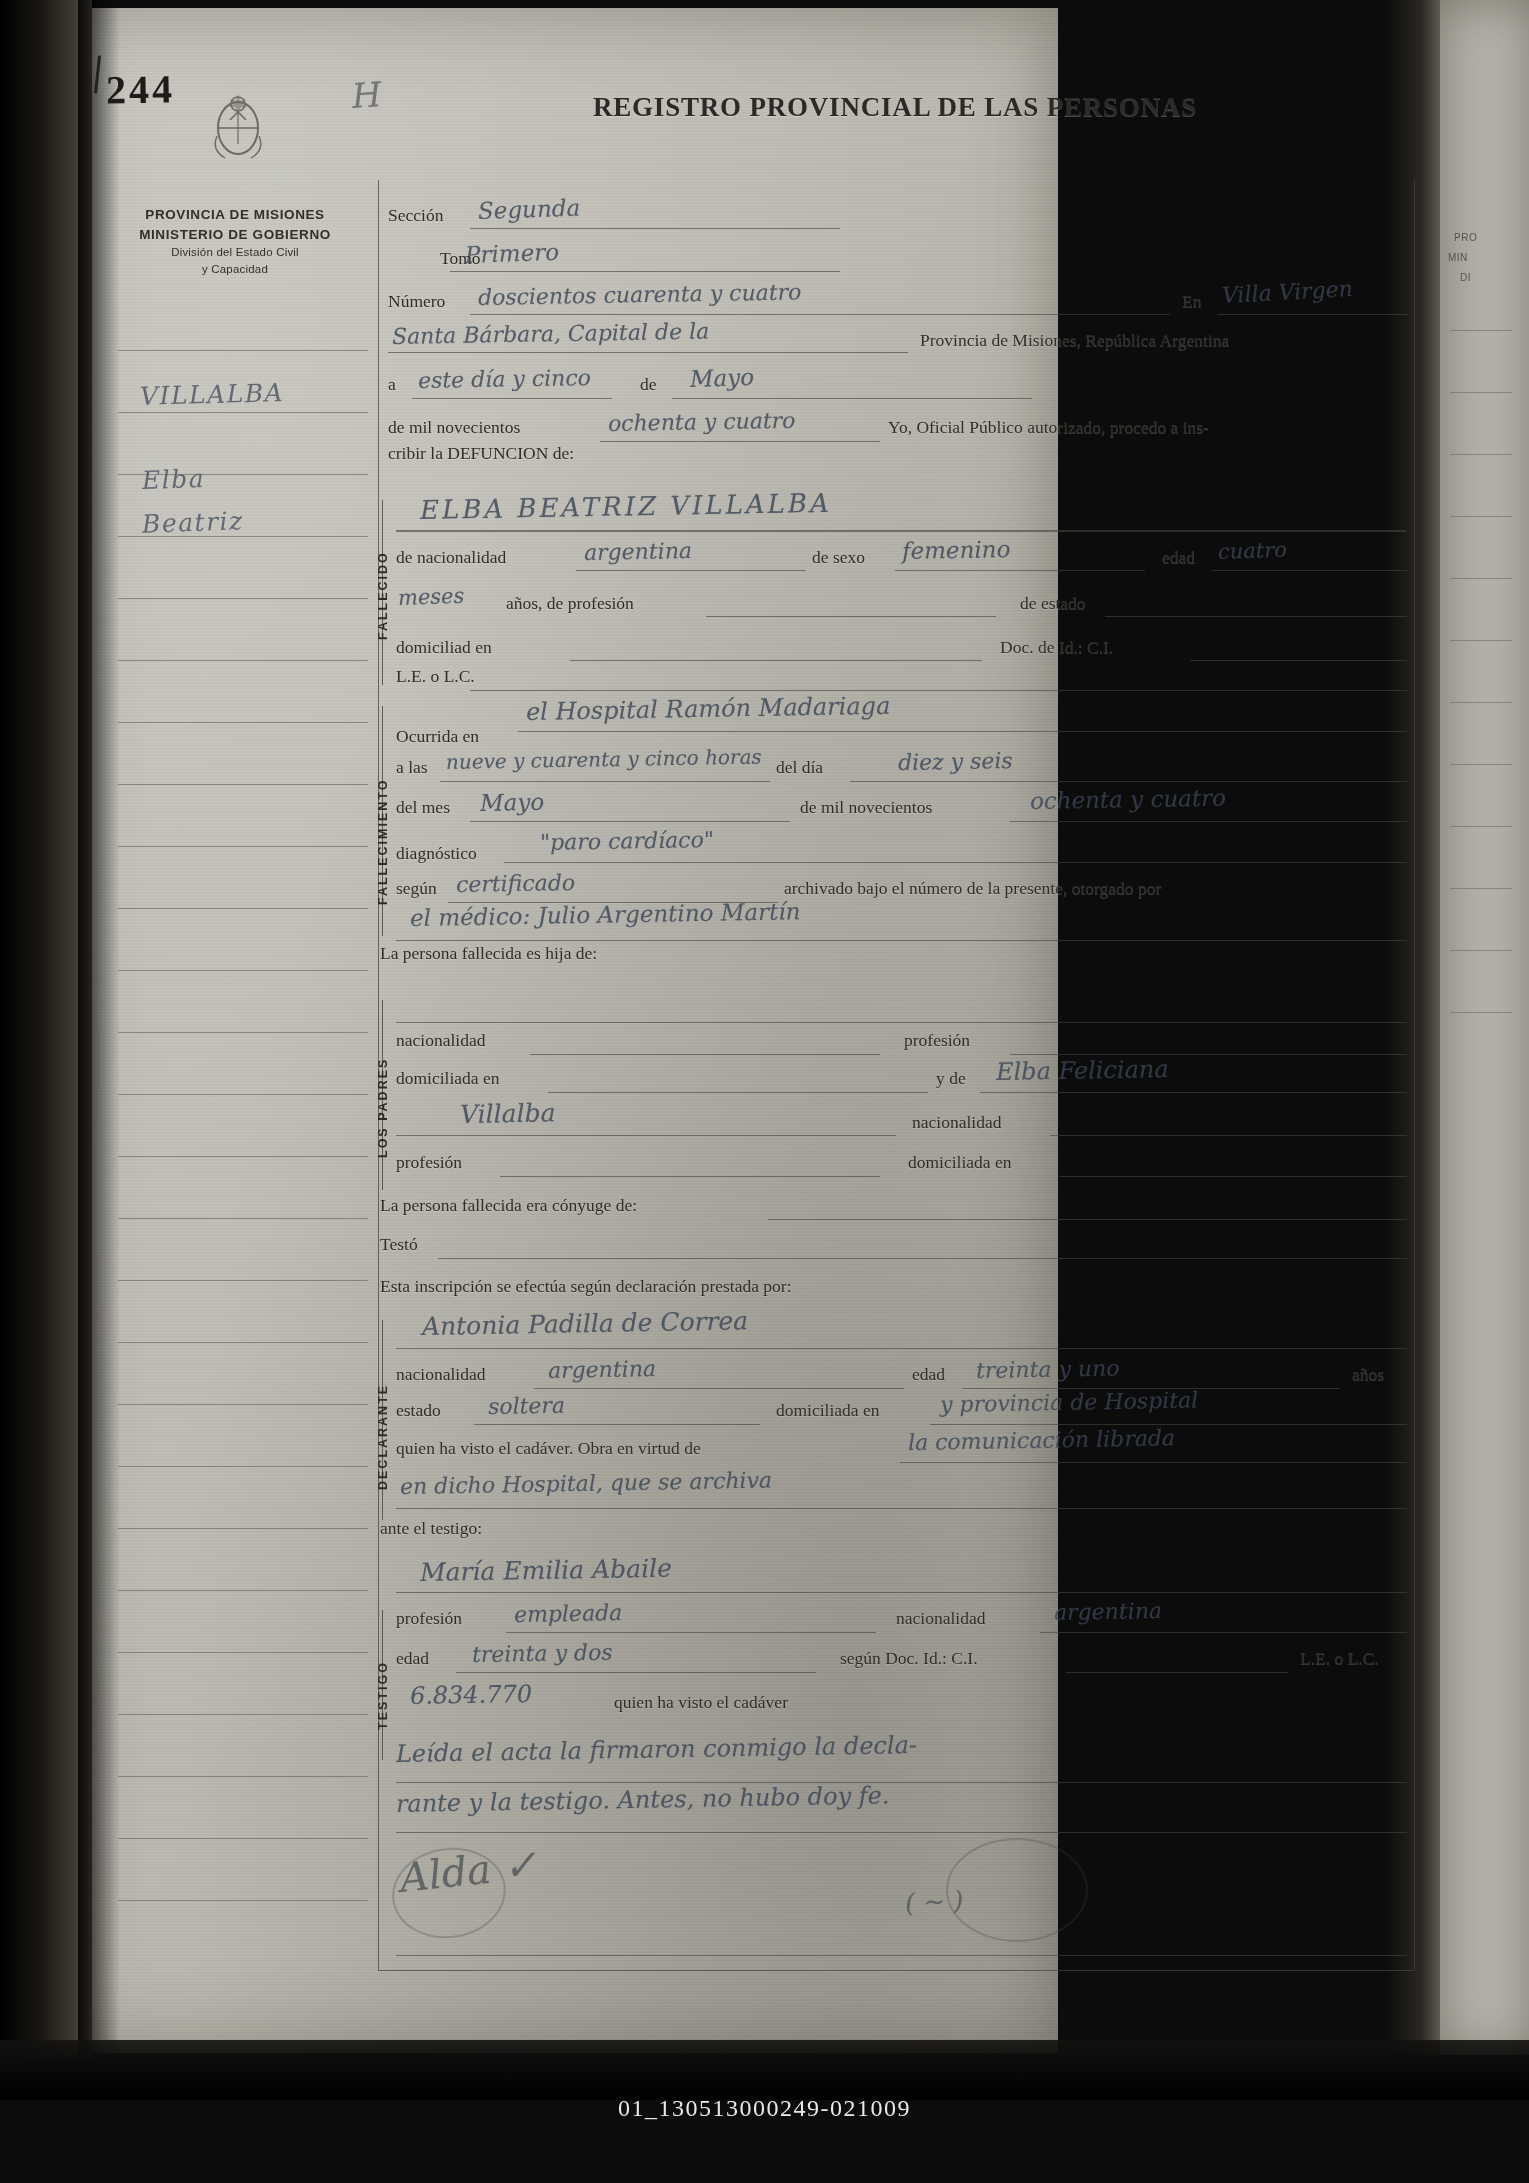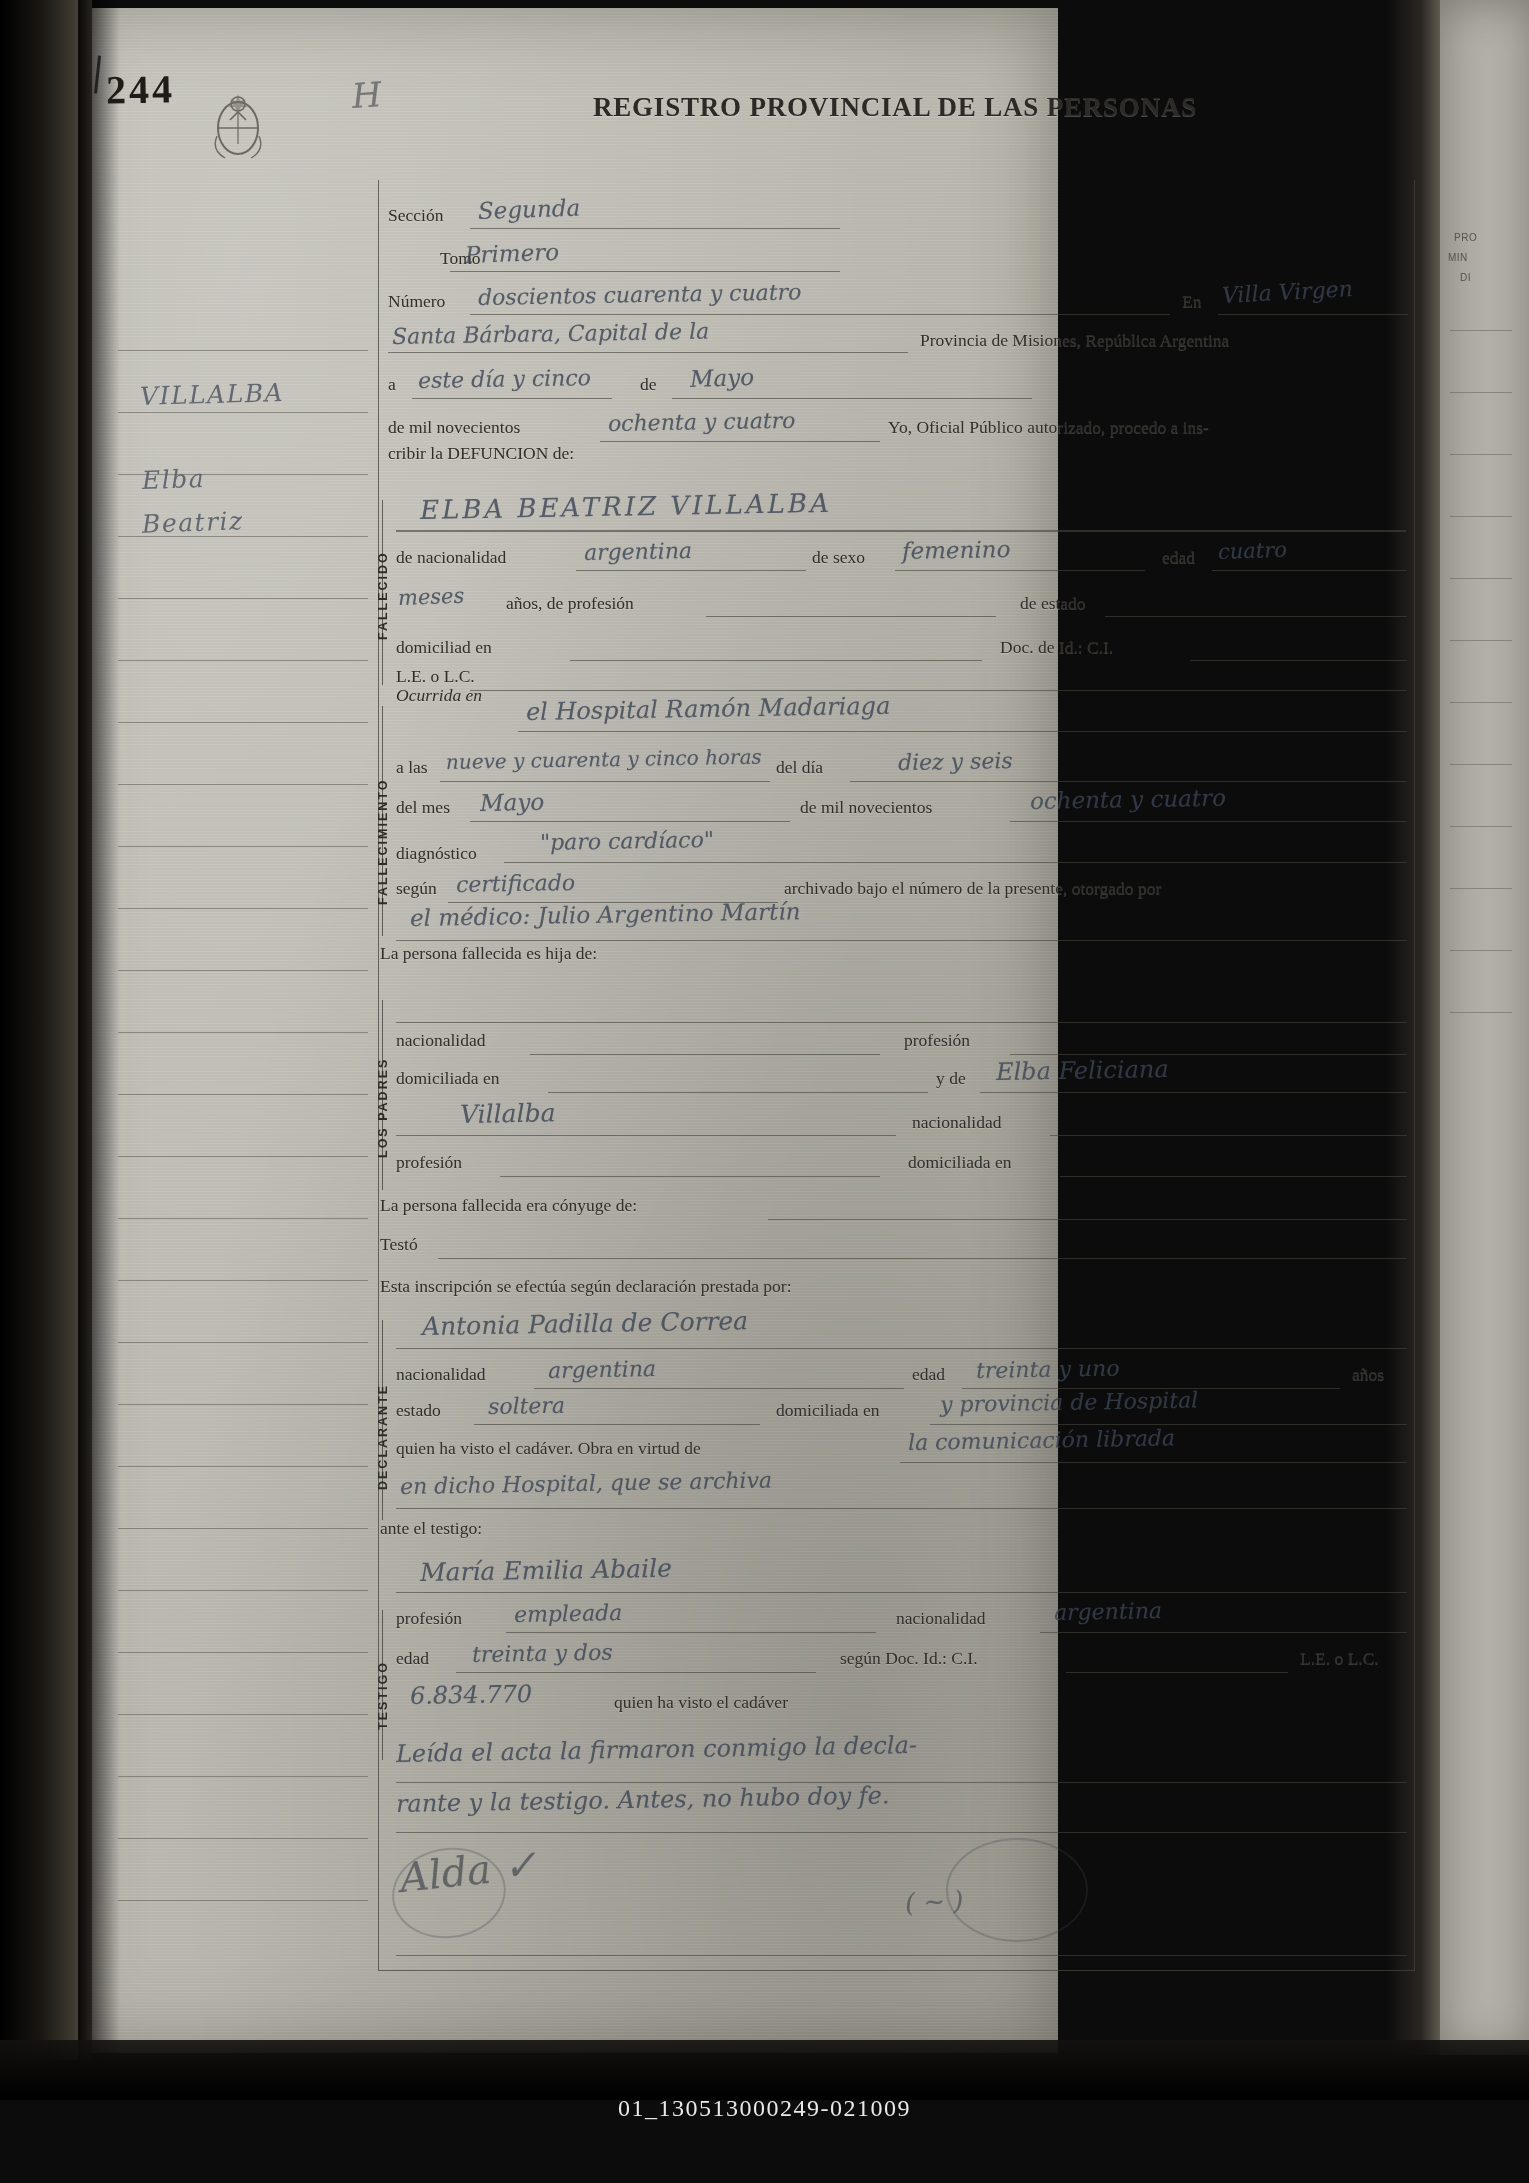--- a/index.html
+++ b/index.html
@@ -280,20 +280,26 @@
       <path d="M33 6 L35 13 L41 11 L37 16 L43 19 L36 19 L33 26 L30 19 L23 19 L29 16 L25 11 L31 13 Z" fill="#4a473f" opacity=".55"></path>
       <path d="M12 48 Q6 62 20 70" fill="none" stroke="#4a473f" stroke-width="1.4"></path>
       <path d="M54 48 Q60 62 46 70" fill="none" stroke="#4a473f" stroke-width="1.4"></path>
     </svg>
   </div>
 
   <div class="reg-title">REGISTRO PROVINCIAL  DE LAS PERSONAS</div>
 
   <div class="hw dark" style="left:352px; top:76px; font-size:34px; transform:rotate(-4deg); opacity:.55;">H</div>
 
+  <div class="org-block">
+    <div class="org-l1">PROVINCIA DE MISIONES</div>
+    <div class="org-l2">MINISTERIO  DE  GOBIERNO</div>
+    <div class="org-l3">División del Estado Civil</div>
+    <div class="org-l4">y Capacidad</div>
+  </div>
 
   <div class="rule" style="left:118px; top:350px; width:250px;"></div>
   <div class="rule" style="left:118px; top:412px; width:250px;"></div>
   <div class="rule" style="left:118px; top:474px; width:250px;"></div>
   <div class="rule" style="left:118px; top:536px; width:250px;"></div>
   <div class="rule" style="left:118px; top:598px; width:250px;"></div>
   <div class="rule" style="left:118px; top:660px; width:250px;"></div>
   <div class="rule" style="left:118px; top:722px; width:250px;"></div>
   <div class="rule" style="left:118px; top:784px; width:250px;"></div>
   <div class="rule" style="left:118px; top:846px; width:250px;"></div>
@@ -382,21 +388,21 @@
   <div class="fill" style="left:570px; top:660px; width:412px;"></div>
   <div class="lbl" style="left:1000px; top:637px;">Doc. de Id.: C.I.</div>
   <div class="fill" style="left:1190px; top:660px; width:217px;"></div>
 
   <div class="lbl" style="left:396px; top:666px;">L.E. o L.C.</div>
   <div class="fill" style="left:470px; top:690px; width:937px;"></div>
 
   <div class="vtab-bar" style="left:382px; top:706px; height:230px;"></div>
   <div class="vtab" style="left:376px; top:905px;">FALLECIMIENTO</div>
 
-  <div class="lbl" style="left:396px; top:685px;font-style:italic;">Ocurrida en</div>
+  <div class="lbl" style="left:396px; top:726px;">Ocurrida en</div>
   <div class="fill" style="left:518px; top:731px; width:889px;"></div>
   <div class="hw" style="left:526px; top:698px; font-size:24px; transform:rotate(-1deg);">el Hospital Ramón Madariaga</div>
 
   <div class="lbl" style="left:396px; top:757px;">a las</div>
   <div class="fill" style="left:440px; top:781px; width:330px;"></div>
   <div class="hw" style="left:446px; top:750px; font-size:20px; transform:rotate(-1deg);">nueve y cuarenta y cinco horas</div>
   <div class="lbl" style="left:776px; top:757px;">del día</div>
   <div class="fill" style="left:850px; top:781px; width:557px;"></div>
   <div class="hw" style="left:898px; top:750px; font-size:22px; transform:rotate(-1deg);">diez y seis</div>
 

